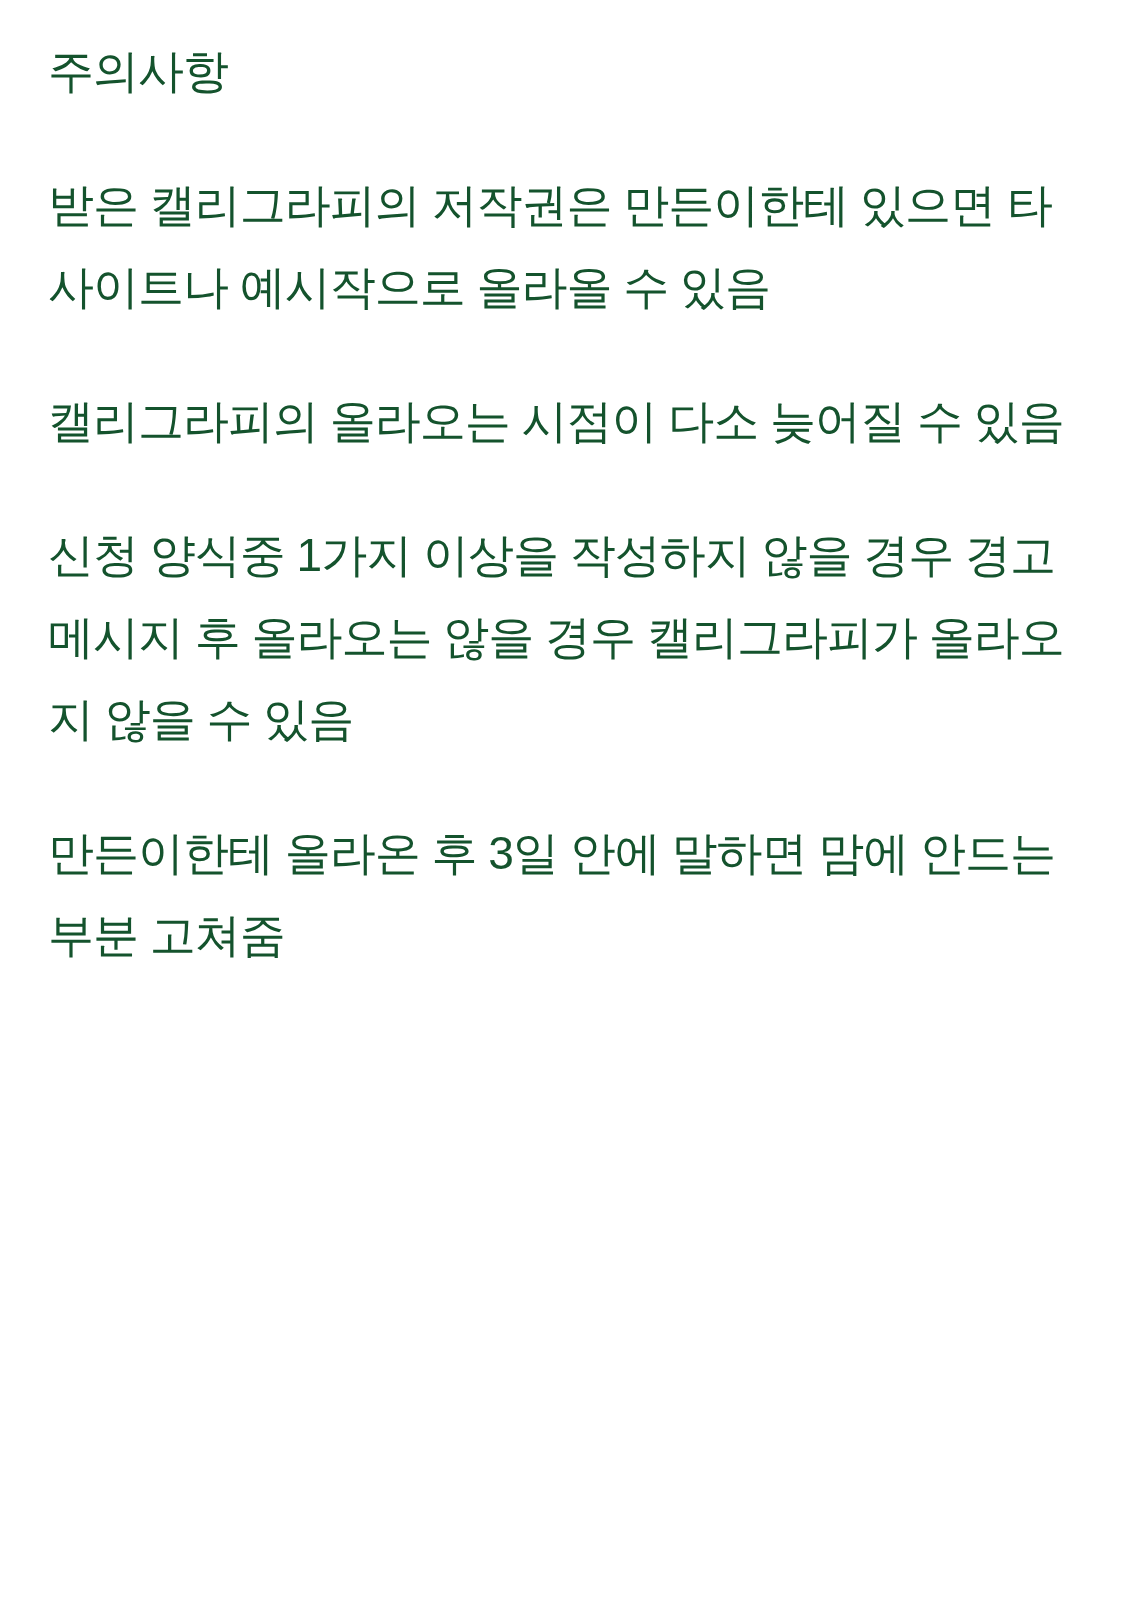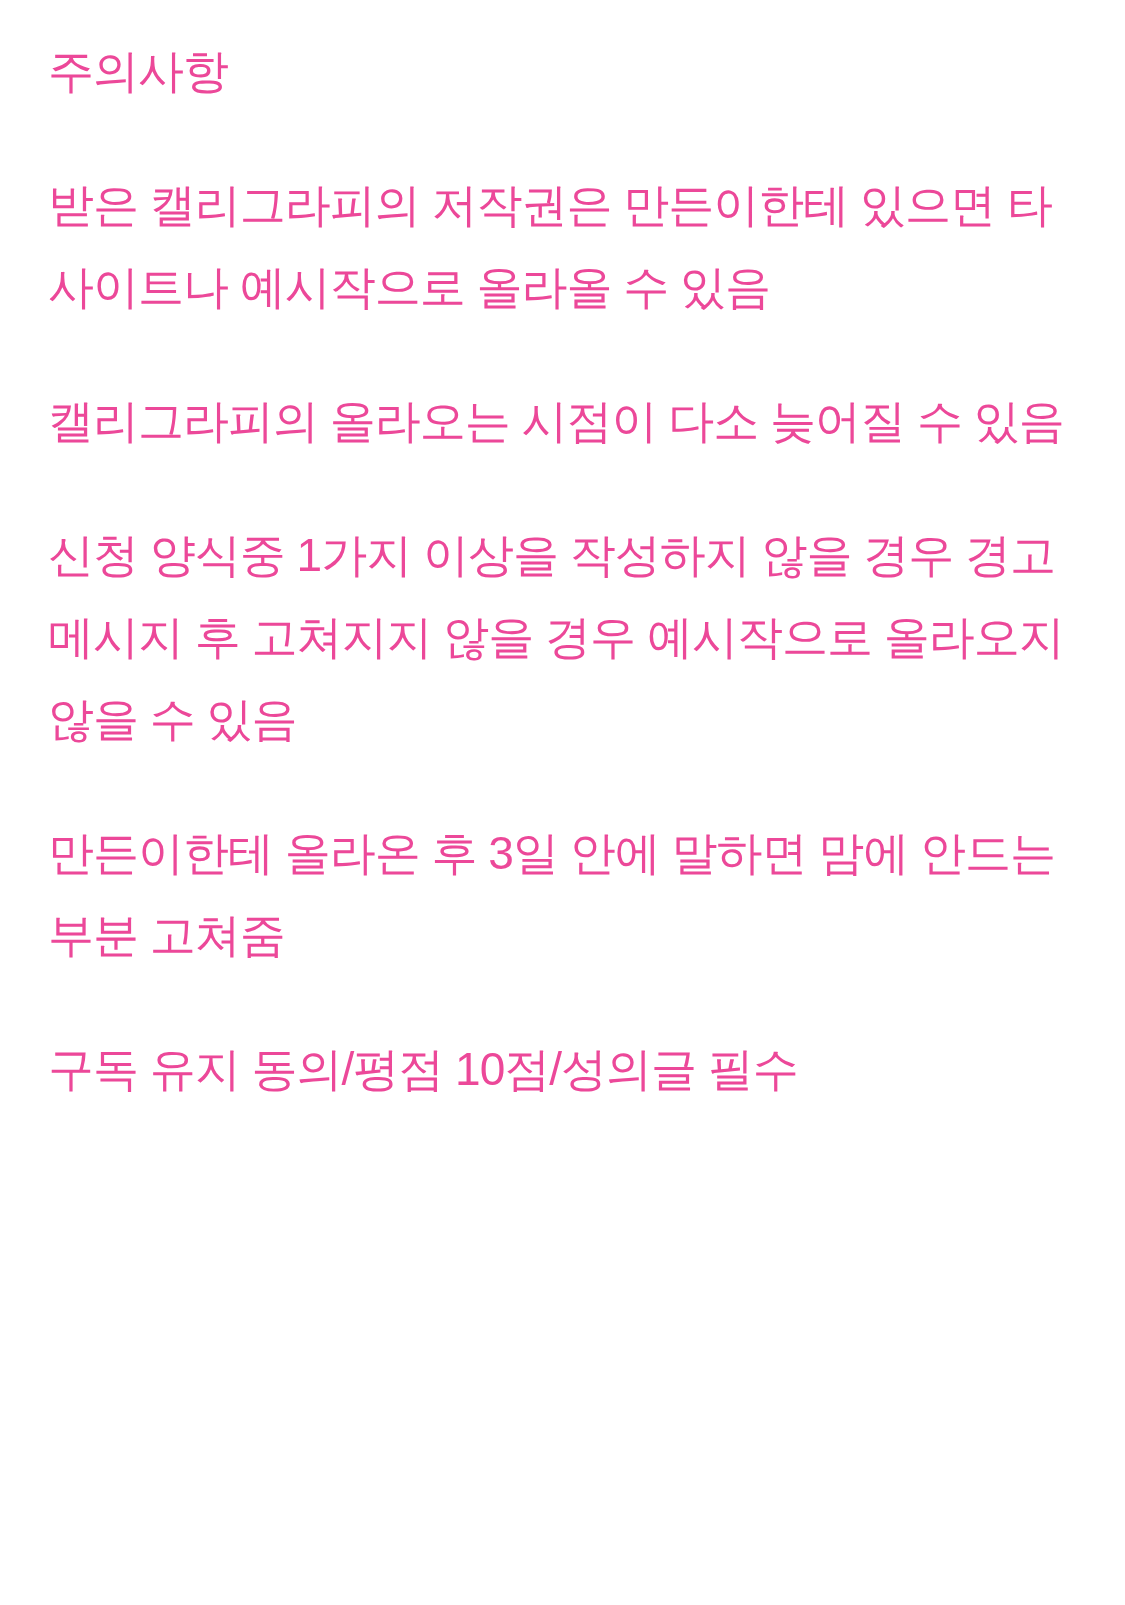--- a/index.html
+++ b/index.html
@@ -18,34 +18,33 @@
     min-height: 1605px;
     background: #ffffff;
     padding: 30px 46px 40px 48px;
     font-family: "Liberation Sans", "DejaVu Sans", sans-serif;
   }
   .notice-line {
     margin: 0 0 52px 0;
     font-size: 46px;
     line-height: 82px;
     font-weight: 400;
-    color: #ec4899;
+    color: #14532d;
     letter-spacing: -1px;
     word-break: break-all;
     overflow-wrap: anywhere;
     white-space: normal;
     text-align: left;
   }
   .notice-line:last-child {
     margin-bottom: 0;
   }
 </style>
 </head>
 <body>
 
 <div class="notice-page">
   <p class="notice-line">주의사항</p>
   <p class="notice-line">받은 캘리그라피의 저작권은 만든이한테 있으면 타사이트나 예시작으로 올라올 수 있음</p>
   <p class="notice-line">캘리그라피의 올라오는 시점이 다소 늦어질 수 있음</p>
-  <p class="notice-line">신청 양식중 1가지 이상을 작성하지 않을 경우 경고 메시지 후 고쳐지지 않을 경우 예시작으로 올라오지 않을 수 있음</p>
+  <p class="notice-line">신청 양식중 1가지 이상을 작성하지 않을 경우 경고 메시지 후 올라오는 않을 경우 캘리그라피가 올라오지 않을 수 있음</p>
   <p class="notice-line">만든이한테 올라온 후 3일 안에 말하면 맘에 안드는 부분 고쳐줌</p>
-  <p class="notice-line">구독 유지 동의/평점 10점/성의글 필수</p>
 </div>
 
 </body></html>

